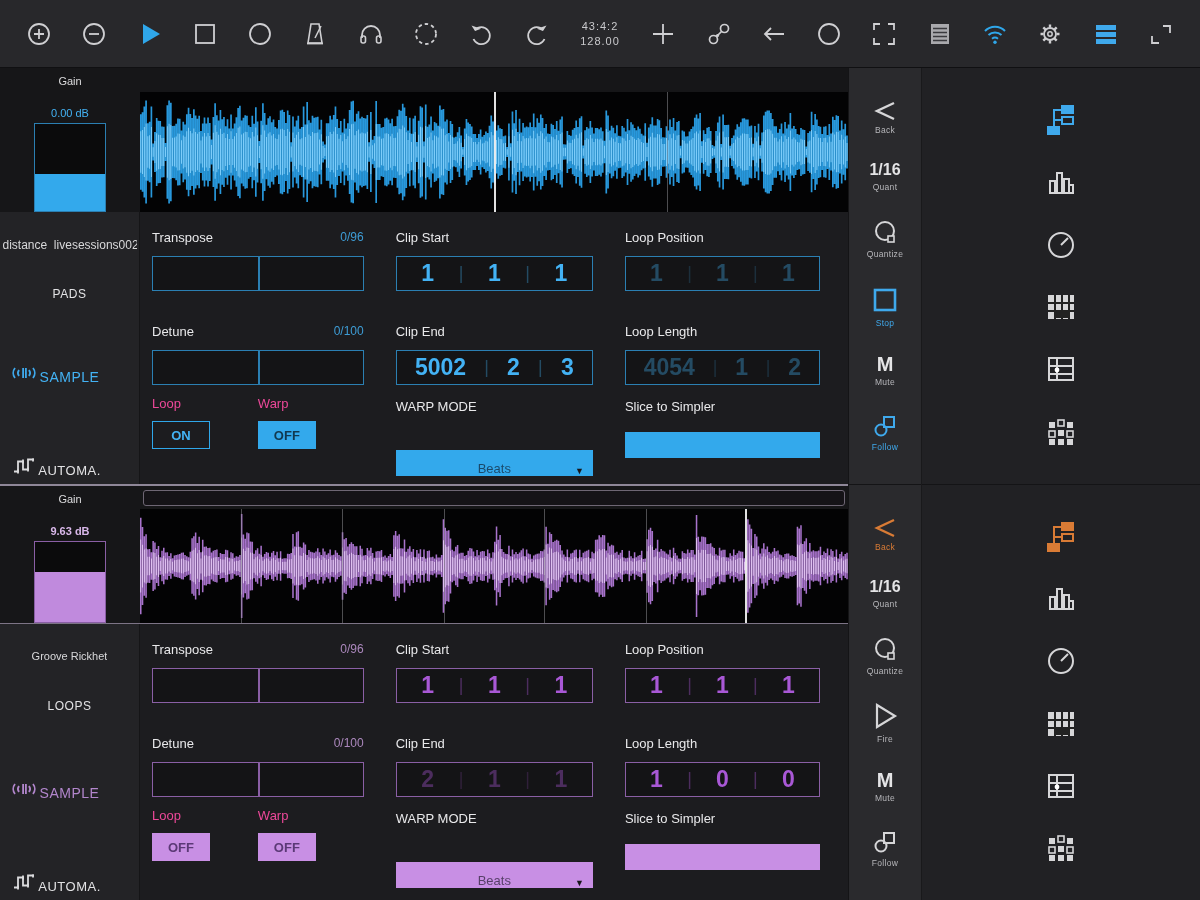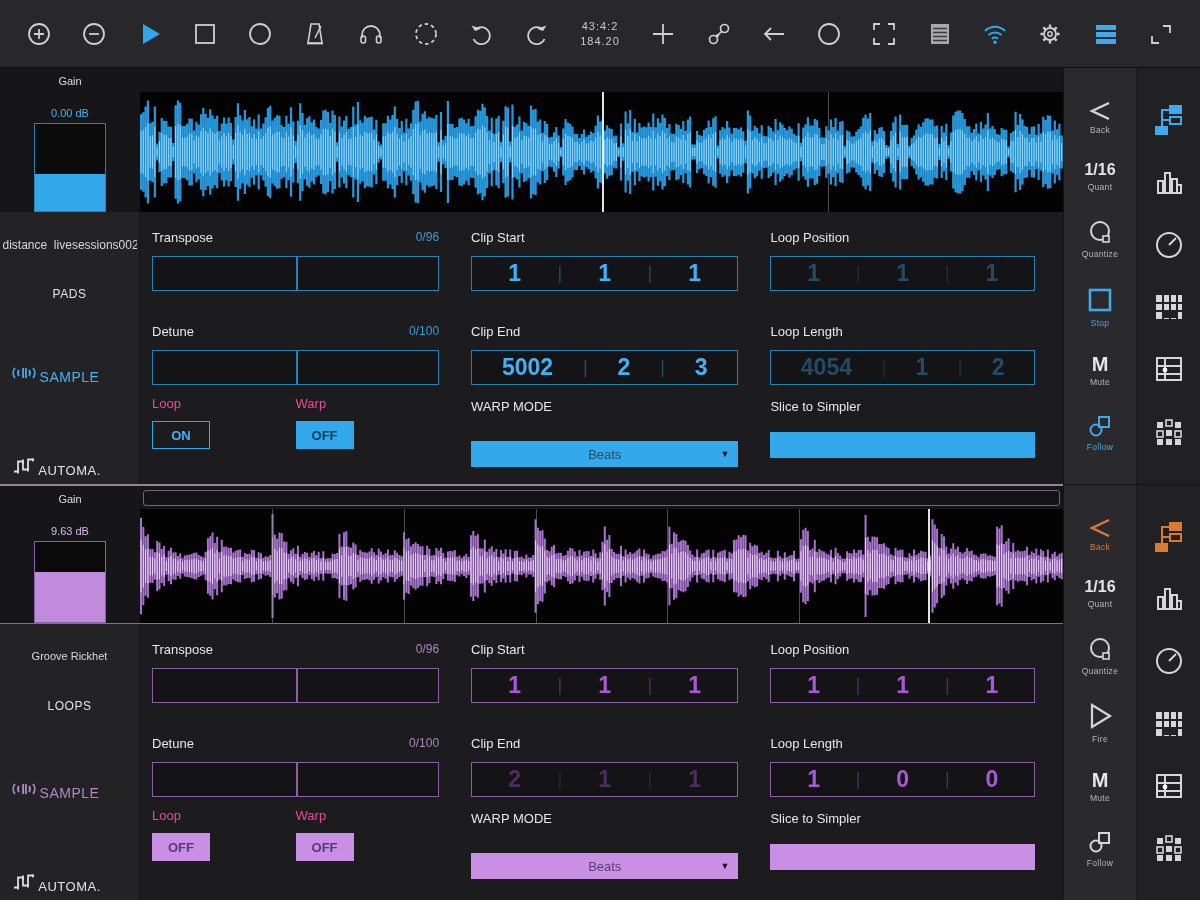--- a/index.html
+++ b/index.html
@@ -8,33 +8,33 @@
   .app { width:1200px; height:900px; display:flex; flex-direction:column; background:#131315; color:#e6e6e8; }
 
   
   .toolbar { height:68px; background:#28282b; display:flex; align-items:center; justify-content:space-between; padding:9px 16px; border-bottom:1px solid #101012; }
   .tbtn { width:46px; height:46px; display:flex; align-items:center; justify-content:center; }
   .tbtn svg { display:block; }
   .pos-display { width:62px; text-align:center; color:#c9c9cc; font-size:11px; line-height:15px; letter-spacing:1px; }
 
   
   .main { flex:1; display:flex; min-height:0; }
-  .content { width:1063px; display:flex; flex-direction:column; }
+  .content { width:848px; display:flex; flex-direction:column; }
   section.clip { height:416px; display:flex; flex-direction:column; }
   .clip-a { --ac:#2fa7ea; --ac-border:#2b7fb2; --ac-bright:#43b2f4; --ac-dim:rgba(67,178,244,.35); --ac-fill:#33a9ec; --btn-text:#11394f; --wave1:#2898dc; --wave2:#8ed7ff; }
   .clip-b { --ac:#b27fd2; --ac-border:#8a5fa5; --ac-bright:#a958d6; --ac-dim:rgba(169,88,214,.38); --ac-fill:#c88fe4; --btn-text:#5b3976; --wave1:#a873cc; --wave2:#eed8fa; border-top:2px solid #8f8798; }
 
   .wave-row { display:flex; background:#161618; }
   .clip-a .wave-row { height:144px; }
   .clip-b .wave-row { height:138px; border-bottom:1px solid #7d7486; }
 
   .gain-col { width:140px; display:flex; flex-direction:column; align-items:center; padding-top:7px; }
   .gain-label { font-size:11px; color:#dcdcde; }
   .gain-value { font-size:11px; margin-top:20px; color:var(--ac-bright); }
-  .clip-b .gain-value { color:#d9b8ea; }
+  .clip-b .gain-value { color:#d9b8ea;font-weight:bold; }
   .fader { width:72px; flex:1; margin-top:4px; border:1.5px solid var(--ac-border); background:#0b0b0c; position:relative; }
   .fader-fill { position:absolute; left:0; right:0; bottom:0; background:var(--ac-fill); }
   .clip-b .fader-fill { background:#c08add; }
 
   .wave-col { flex:1; display:flex; flex-direction:column; min-width:0; }
   .clip-a .wave-col { padding-top:24px; }
   .clip-b .wave-col { padding-top:2px; }
   .overview-bar { height:16px; margin:2px 3px 3px 3px; border:1px solid #6e6674; border-radius:3px; background:#151317; }
   .wave-box { flex:1; position:relative; background:#030304; overflow:hidden; }
   .wave-box svg { position:absolute; inset:0; width:100%; height:100%; }
@@ -62,21 +62,21 @@
   .valbox .sep { font-size:18px; font-weight:normal; color:var(--ac-dim); }
   .valbox.dim { color:var(--ac-dim); }
   .valbox.dim .sep { opacity:.5; }
   .gap { height:21px; }
   .row3 { display:flex; }
   .row3 .bgrp { width:50%; }
   .bgrp .blabel { height:36px; display:flex; align-items:center; font-size:13px; color:#ec4899;text-align:right; }
   .state-btn { width:58px; height:28px; display:flex; align-items:center; justify-content:center; font-size:13px; font-weight:bold; }
   .state-btn.outline { border:1px solid var(--ac); color:var(--ac-bright); background:transparent; }
   .state-btn.fill { background:var(--ac-fill); color:var(--btn-text); }
-  .dd { height:26px; margin-top:14px; background:var(--ac-fill); position:relative; display:flex; align-items:center; justify-content:center; font-size:13px; color:rgba(10,10,20,.6); }
+  .dd { height:26px; margin-top:23px; background:var(--ac-fill); position:relative; display:flex; align-items:flex-end; justify-content:center; font-size:13px; color:rgba(10,10,20,.6); }
   .dd .arrow { position:absolute; right:9px; font-size:9px; color:#17171a; }
   .slice-btn { height:26px; margin-top:5px; background:var(--ac-fill); }
 
   
   .sidebar { flex:1; display:flex; }
   .sb-inner { width:73px; background:#2a2a2d; display:flex; flex-direction:column; border-left:1px solid #141416; }
   .sb-outer { flex:1; background:#212124; display:flex; flex-direction:column; border-left:1px solid #19191b; }
   .sb-half { height:416px; display:flex; flex-direction:column; align-items:center; justify-content:space-evenly; padding:6px 0; }
   .sb-half.lower { border-top:1px solid #141416; }
   .sb-item { display:flex; flex-direction:column; align-items:center; gap:3px; }
@@ -145,21 +145,21 @@
         </svg>
       </div>
     <div class="tbtn">
         <svg width="28" height="28" viewBox="0 0 28 28">
           <path d="M20 10 a8.5 8.5 0 1 0 1.5 9" fill="none" stroke="#cfcfd2" stroke-width="1.8"></path>
           <path d="M23.5 5.5 L20 11 L14 8.8 Z" fill="#cfcfd2"></path>
         </svg>
       </div>
     <div class="pos-display">
       <div>43:4:2</div>
-      <div>184.20</div>
+      <div>128.00</div>
     </div>
     <div class="tbtn">
         <svg width="28" height="28" viewBox="0 0 28 28">
           <path d="M4 14 h20 M14 4 v20" stroke="#cfcfd2" stroke-width="1.8"></path>
         </svg>
       </div>
     <div class="tbtn">
         <svg width="28" height="28" viewBox="0 0 28 28">
           <circle cx="8.5" cy="19.5" r="4" fill="none" stroke="#cfcfd2" stroke-width="1.7"></circle>
           <circle cx="19.5" cy="8.5" r="4" fill="none" stroke="#cfcfd2" stroke-width="1.7"></circle>

